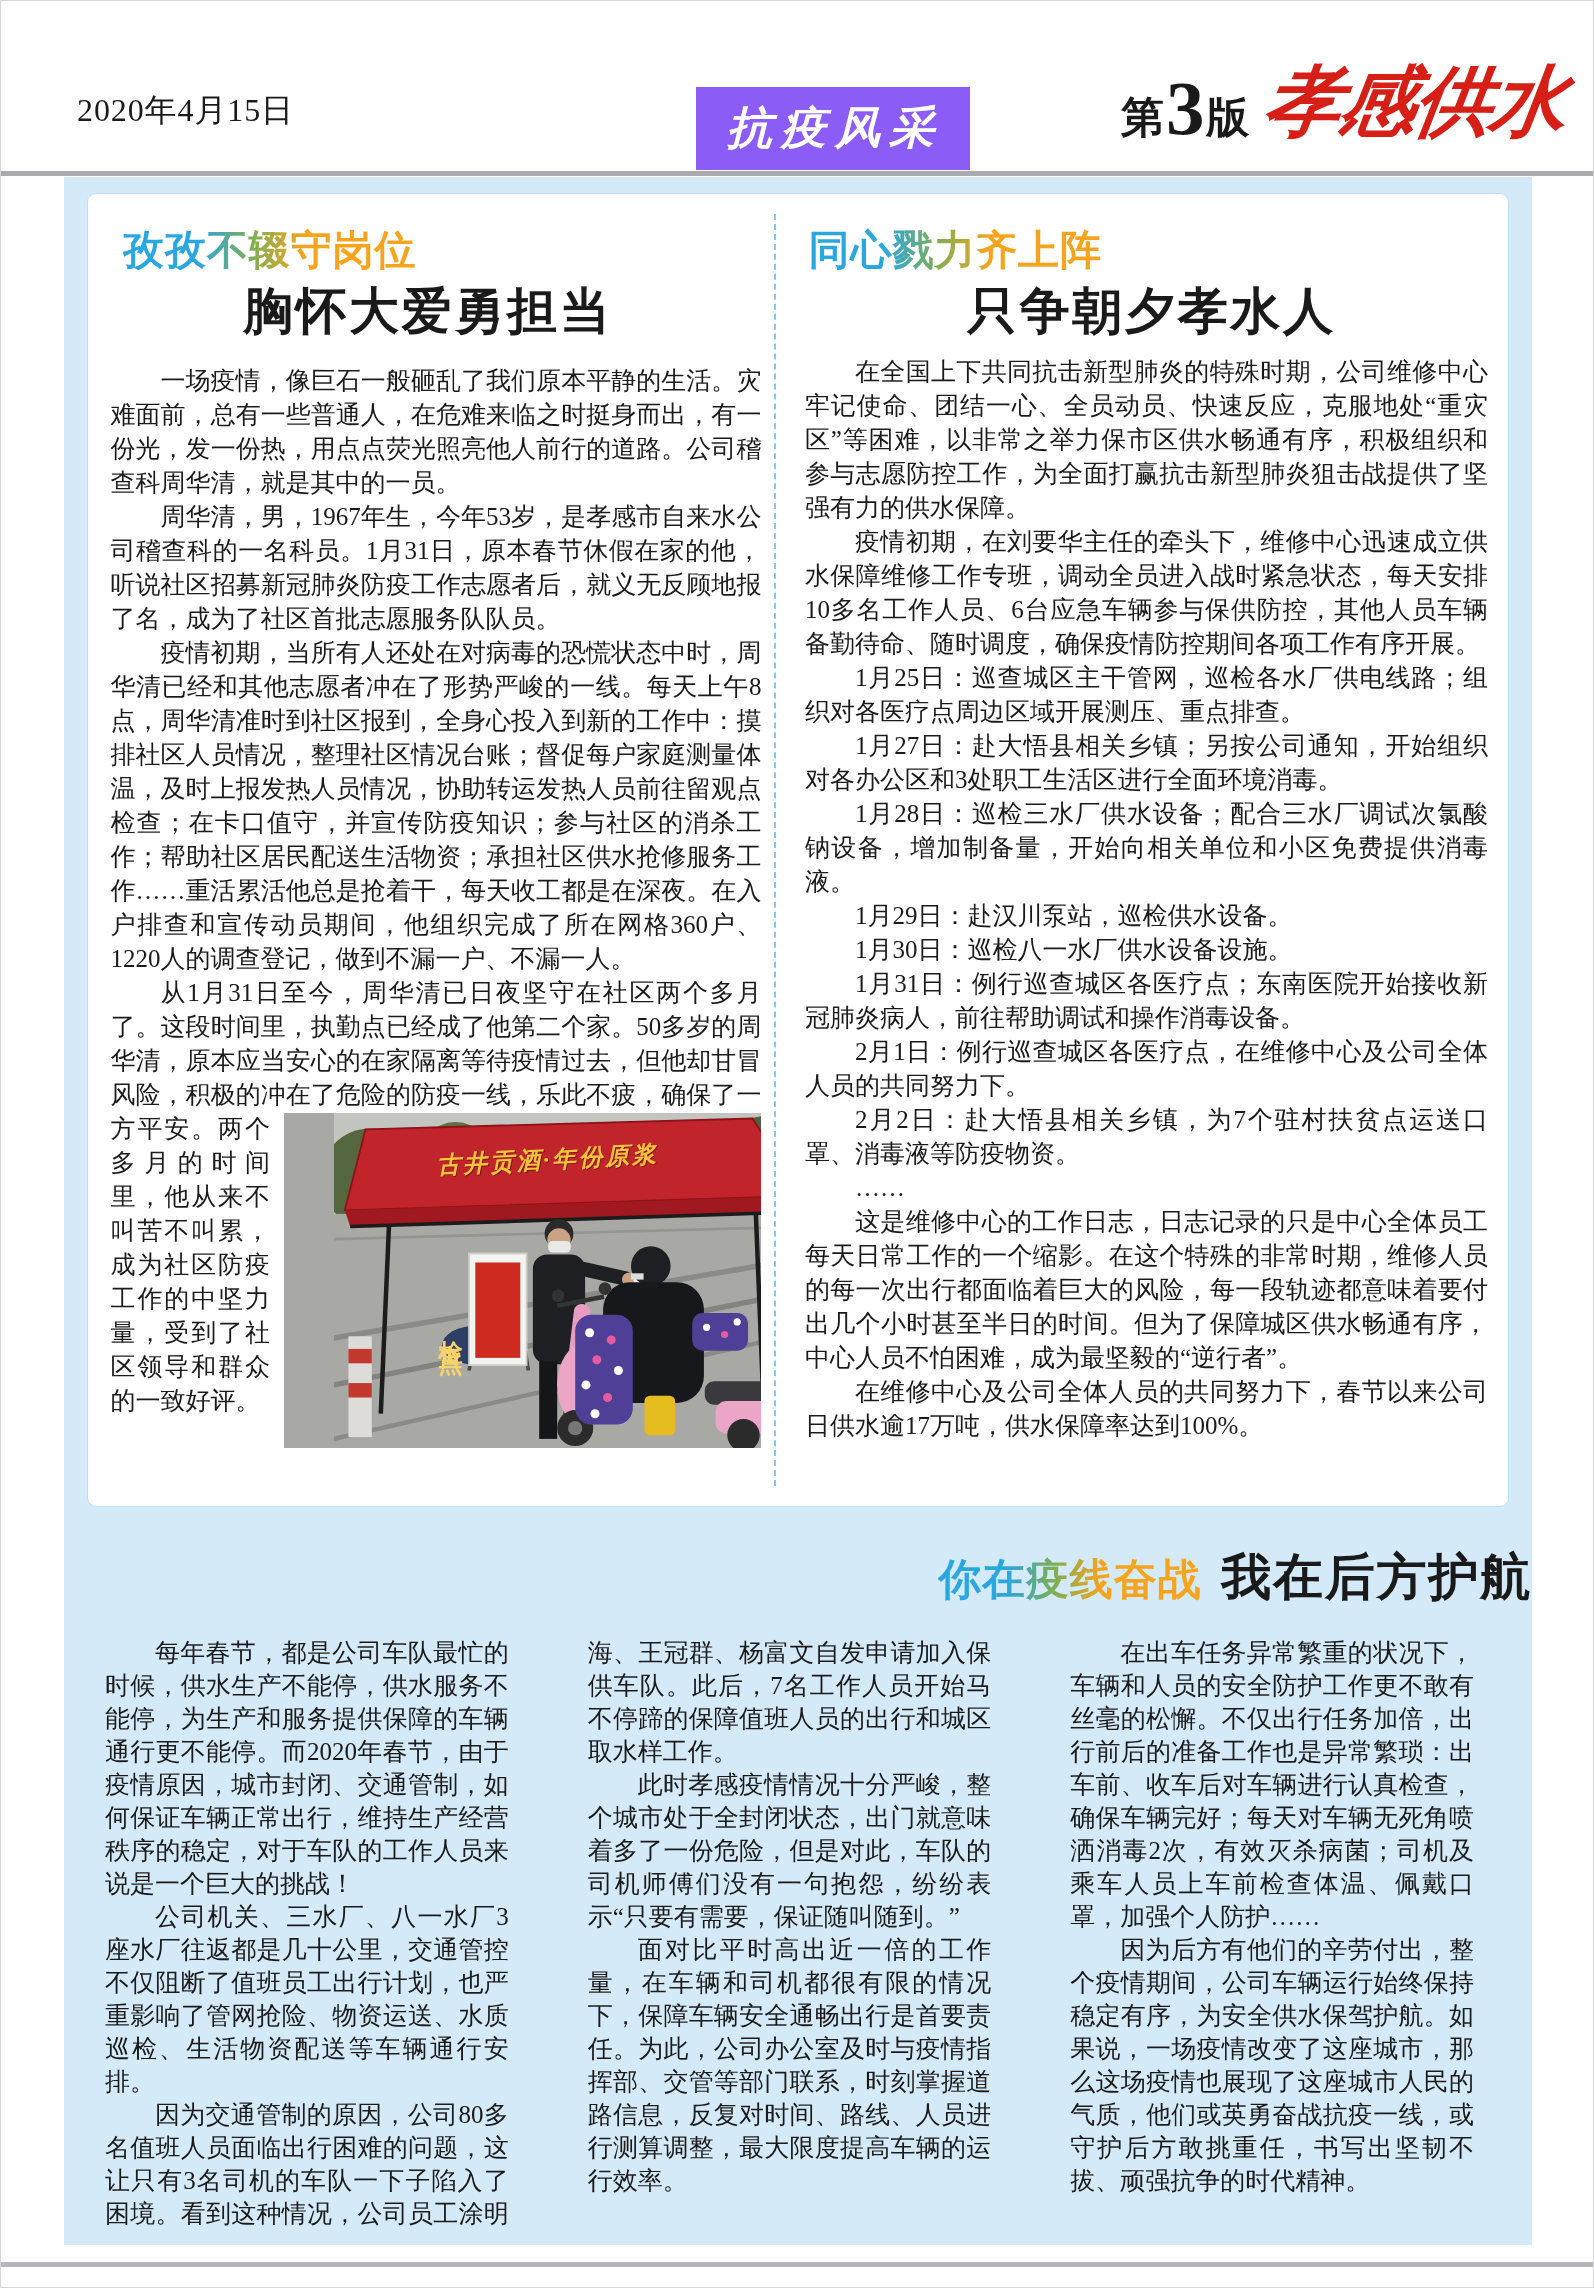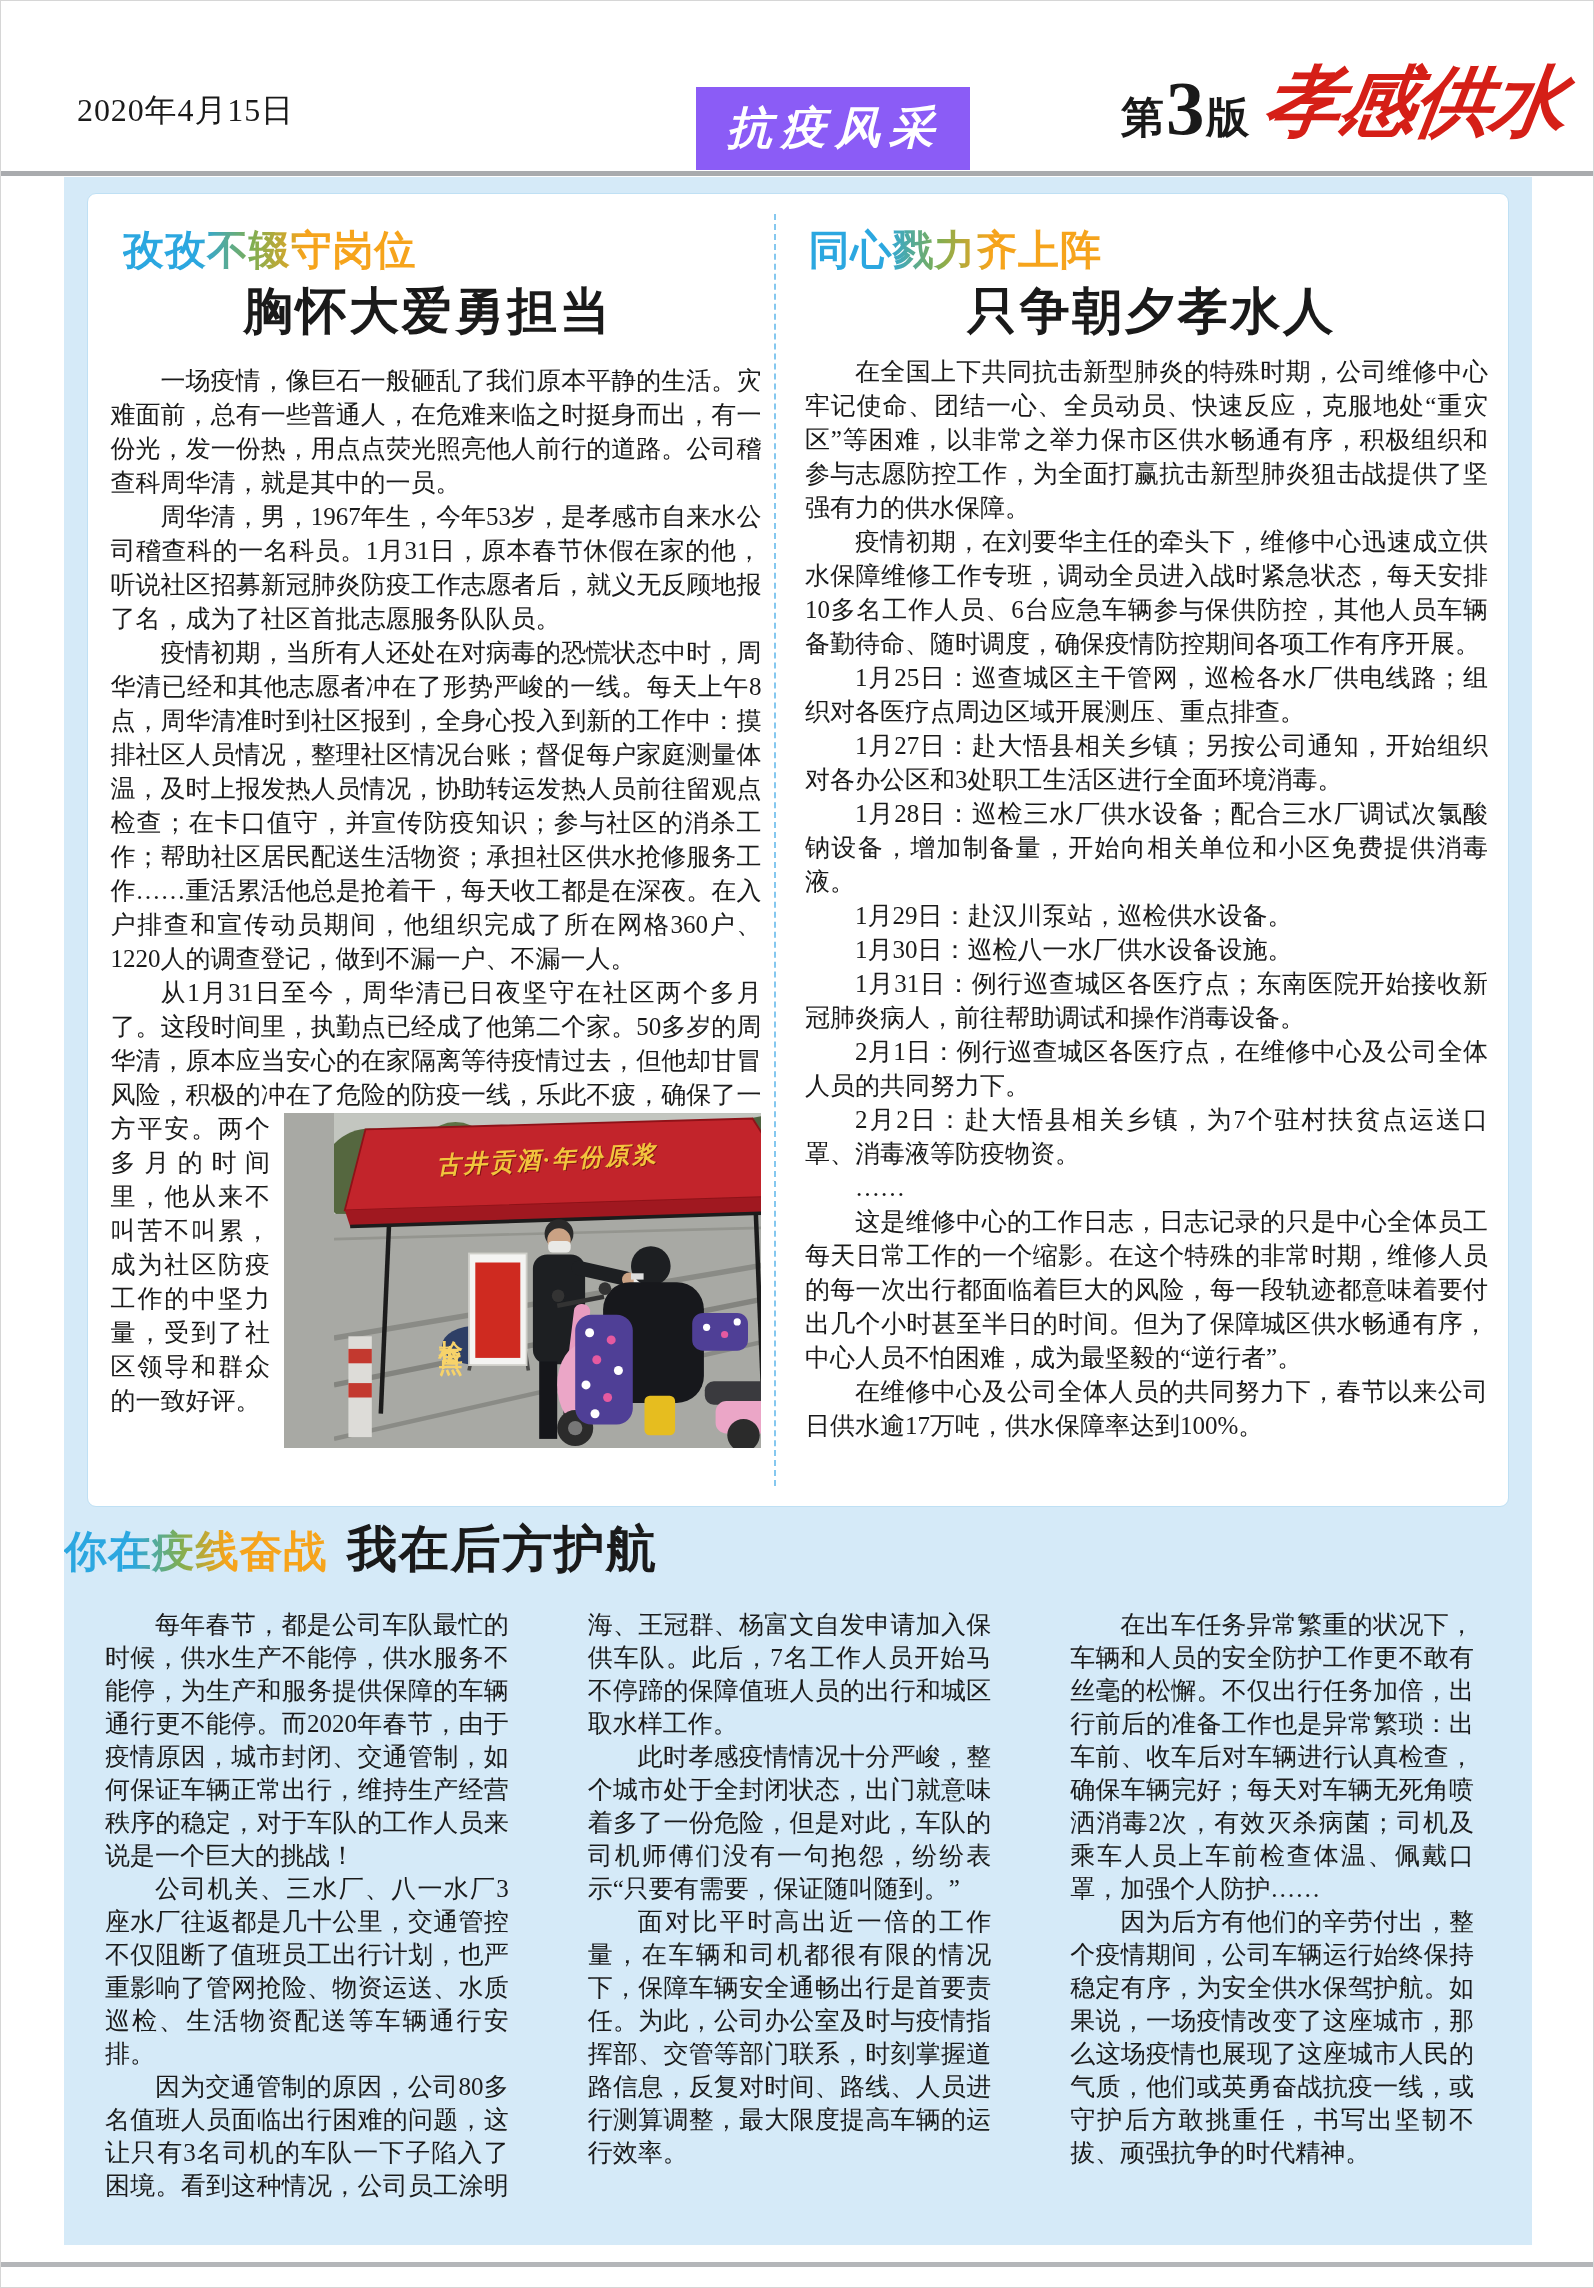--- a/index.html
+++ b/index.html
@@ -44,21 +44,21 @@
   .p-with-photo::after{content:"";display:block;clear:both;}
   .float-pusher{float:right;width:0;height:137px;}
   .photo-wrap{float:right;clear:right;position:relative;width:477px;height:335px;
               margin:0 0 7.2px 14.4px;overflow:hidden;background:#a8a9a4;}
   .tent-text{position:absolute;top:31px;left:0;width:100%;text-align:center;
              color:#f2c43d;font-weight:900;font-style:italic;font-size:24px;
              letter-spacing:2.7px;transform:rotate(-3deg);text-shadow:0.9px 0.9px 0 #7e1015;}
   .sign-text{position:absolute;top:157px;left:149px;writing-mode:vertical-rl;
              color:#f7d36a;font-weight:bold;font-size:24px;letter-spacing:5.4px;}
   
-  .bottom-title{margin-top:9px;text-align:left;white-space:nowrap;}
+  .bottom-title{margin-top:37px;text-align:right;white-space:nowrap;}
   .bottom-title .grad-title{font-size:43px;vertical-align:baseline;}
   .bottom-title .black-part{font-size:50px;font-weight:bold;letter-spacing:1.8px;margin-left:16px;}
   .bottom-cols{margin:25px 58px 0 41px;height:608px;column-count:3;column-gap:79px;
                column-fill:auto;font-size:25px;line-height:33px;text-align:justify;}
   .bottom-cols p{margin:0;text-indent:2em;}
 </style>
 </head>
 <body>
 
 <div class="page">

